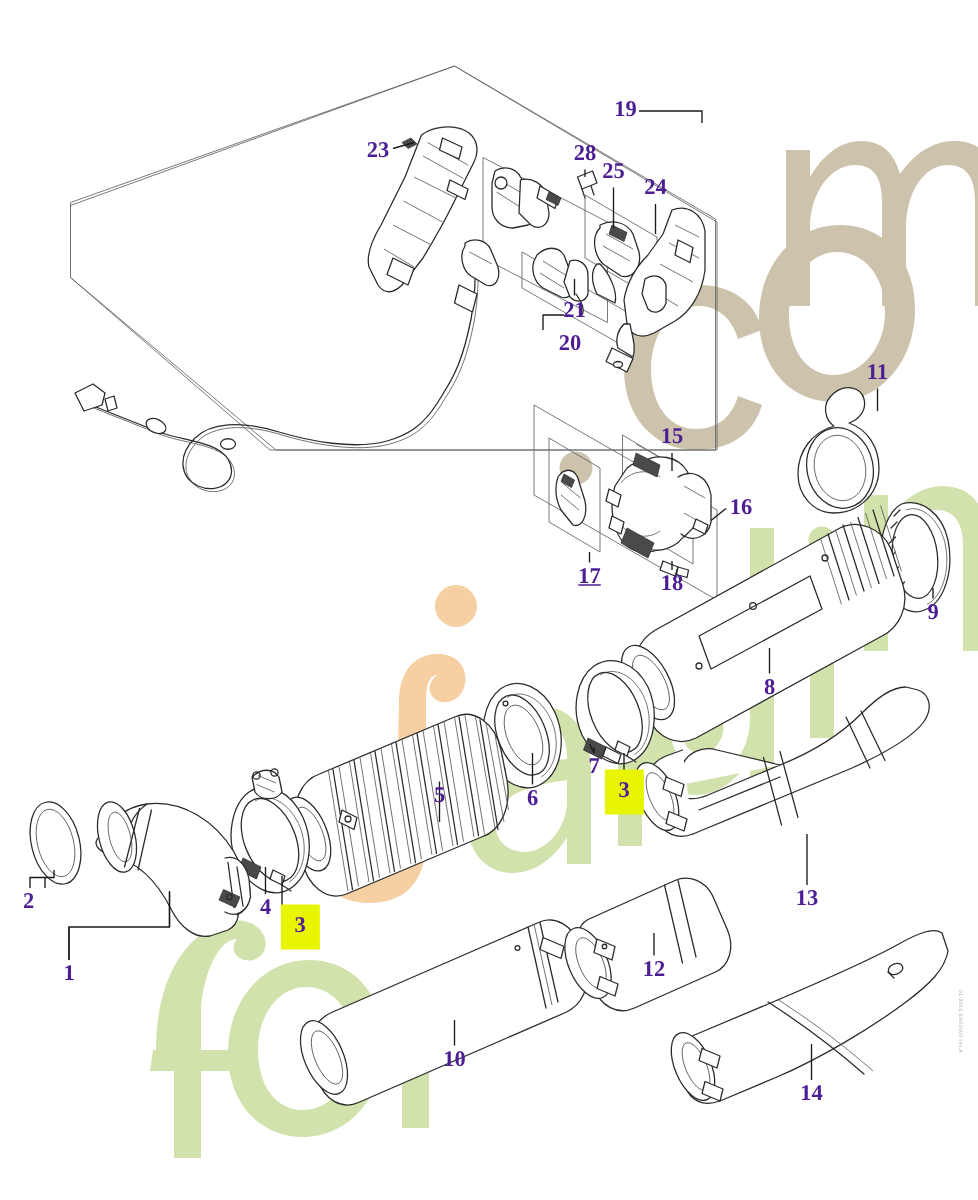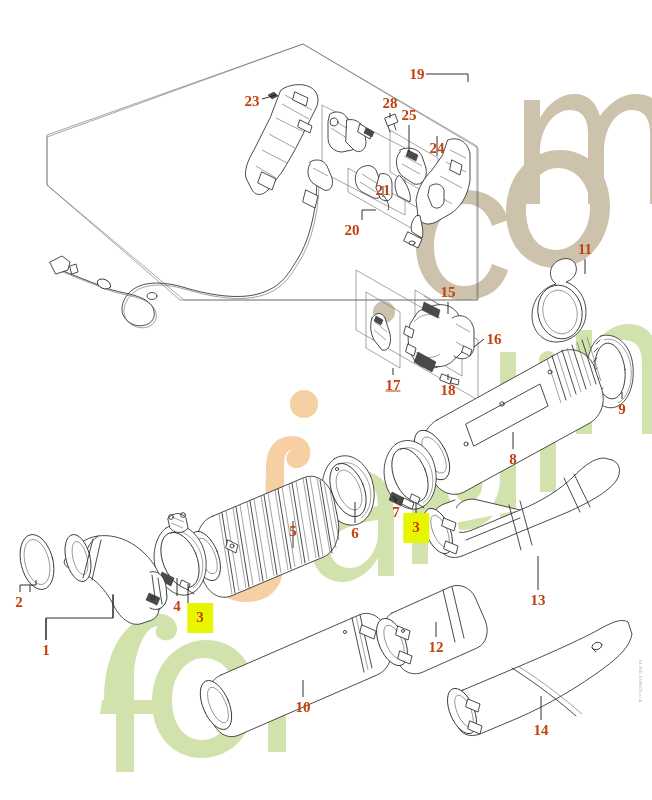--- a/index.html
+++ b/index.html
@@ -15,21 +15,21 @@
   .layer{position:absolute;inset:0;}
   
   .wm{position:absolute;pointer-events:none;}
   .wm svg{display:block;overflow:visible;}
   
   .lbl{
     position:absolute;
     font-family:"Liberation Serif",serif;
     font-weight:bold;
     font-size:15px;
-    color:#c2410c;
+    color:#4c1d95;
     line-height:1;
     white-space:nowrap;
     transform:translate(-50%,-50%);
     letter-spacing:0px;
   }
   .lbl.hi{
     background:#e8f500;
     padding:7px 9px 8px 9px;
     transform:translate(-50%,-50%);
   }
@@ -540,23 +540,23 @@
       <div class="lbl" style="left: 303px; top: 707px;">10</div>
       <div class="lbl" style="left: 585px; top: 249px;">11</div>
       <div class="lbl" style="left: 436px; top: 647px;">12</div>
       <div class="lbl" style="left: 538px; top: 600px;">13</div>
       <div class="lbl" style="left: 541px; top: 730px;">14</div>
       <div class="lbl" style="left: 448px; top: 292px;">15</div>
       <div class="lbl" style="left: 494px; top: 339px;">16</div>
       <div class="lbl" style="left: 393px; top: 385px; text-decoration: underline;">17</div>
       <div class="lbl" style="left: 448px; top: 390px;">18</div>
       <div class="lbl" style="left: 417px; top: 74px;">19</div>
-      <div class="lbl" style="left: 352px; top: 230px;">20</div>
-      <div class="lbl" style="left: 383px; top: 190px;">21</div>
+      <div class="lbl" style="left: 380px; top: 230px;">20</div>
+      <div class="lbl" style="left: 383px; top: 208px;">21</div>
       <div class="lbl" style="left: 390px; top: 103px;">28</div>
       <div class="lbl" style="left: 252px; top: 101px;">23</div>
-      <div class="lbl" style="left: 437px; top: 126px; margin-top: 22px;">24</div>
+      <div class="lbl" style="left: 437px; top: 126px;">24</div>
       <div class="lbl" style="left: 409px; top: 115px;">25</div>
     </div>
 
   <div class="tiny-code" style="left:638px;top:660px;">01-2015 EX00000 rev.A</div>
 
 </div>
 
 </body></html>

